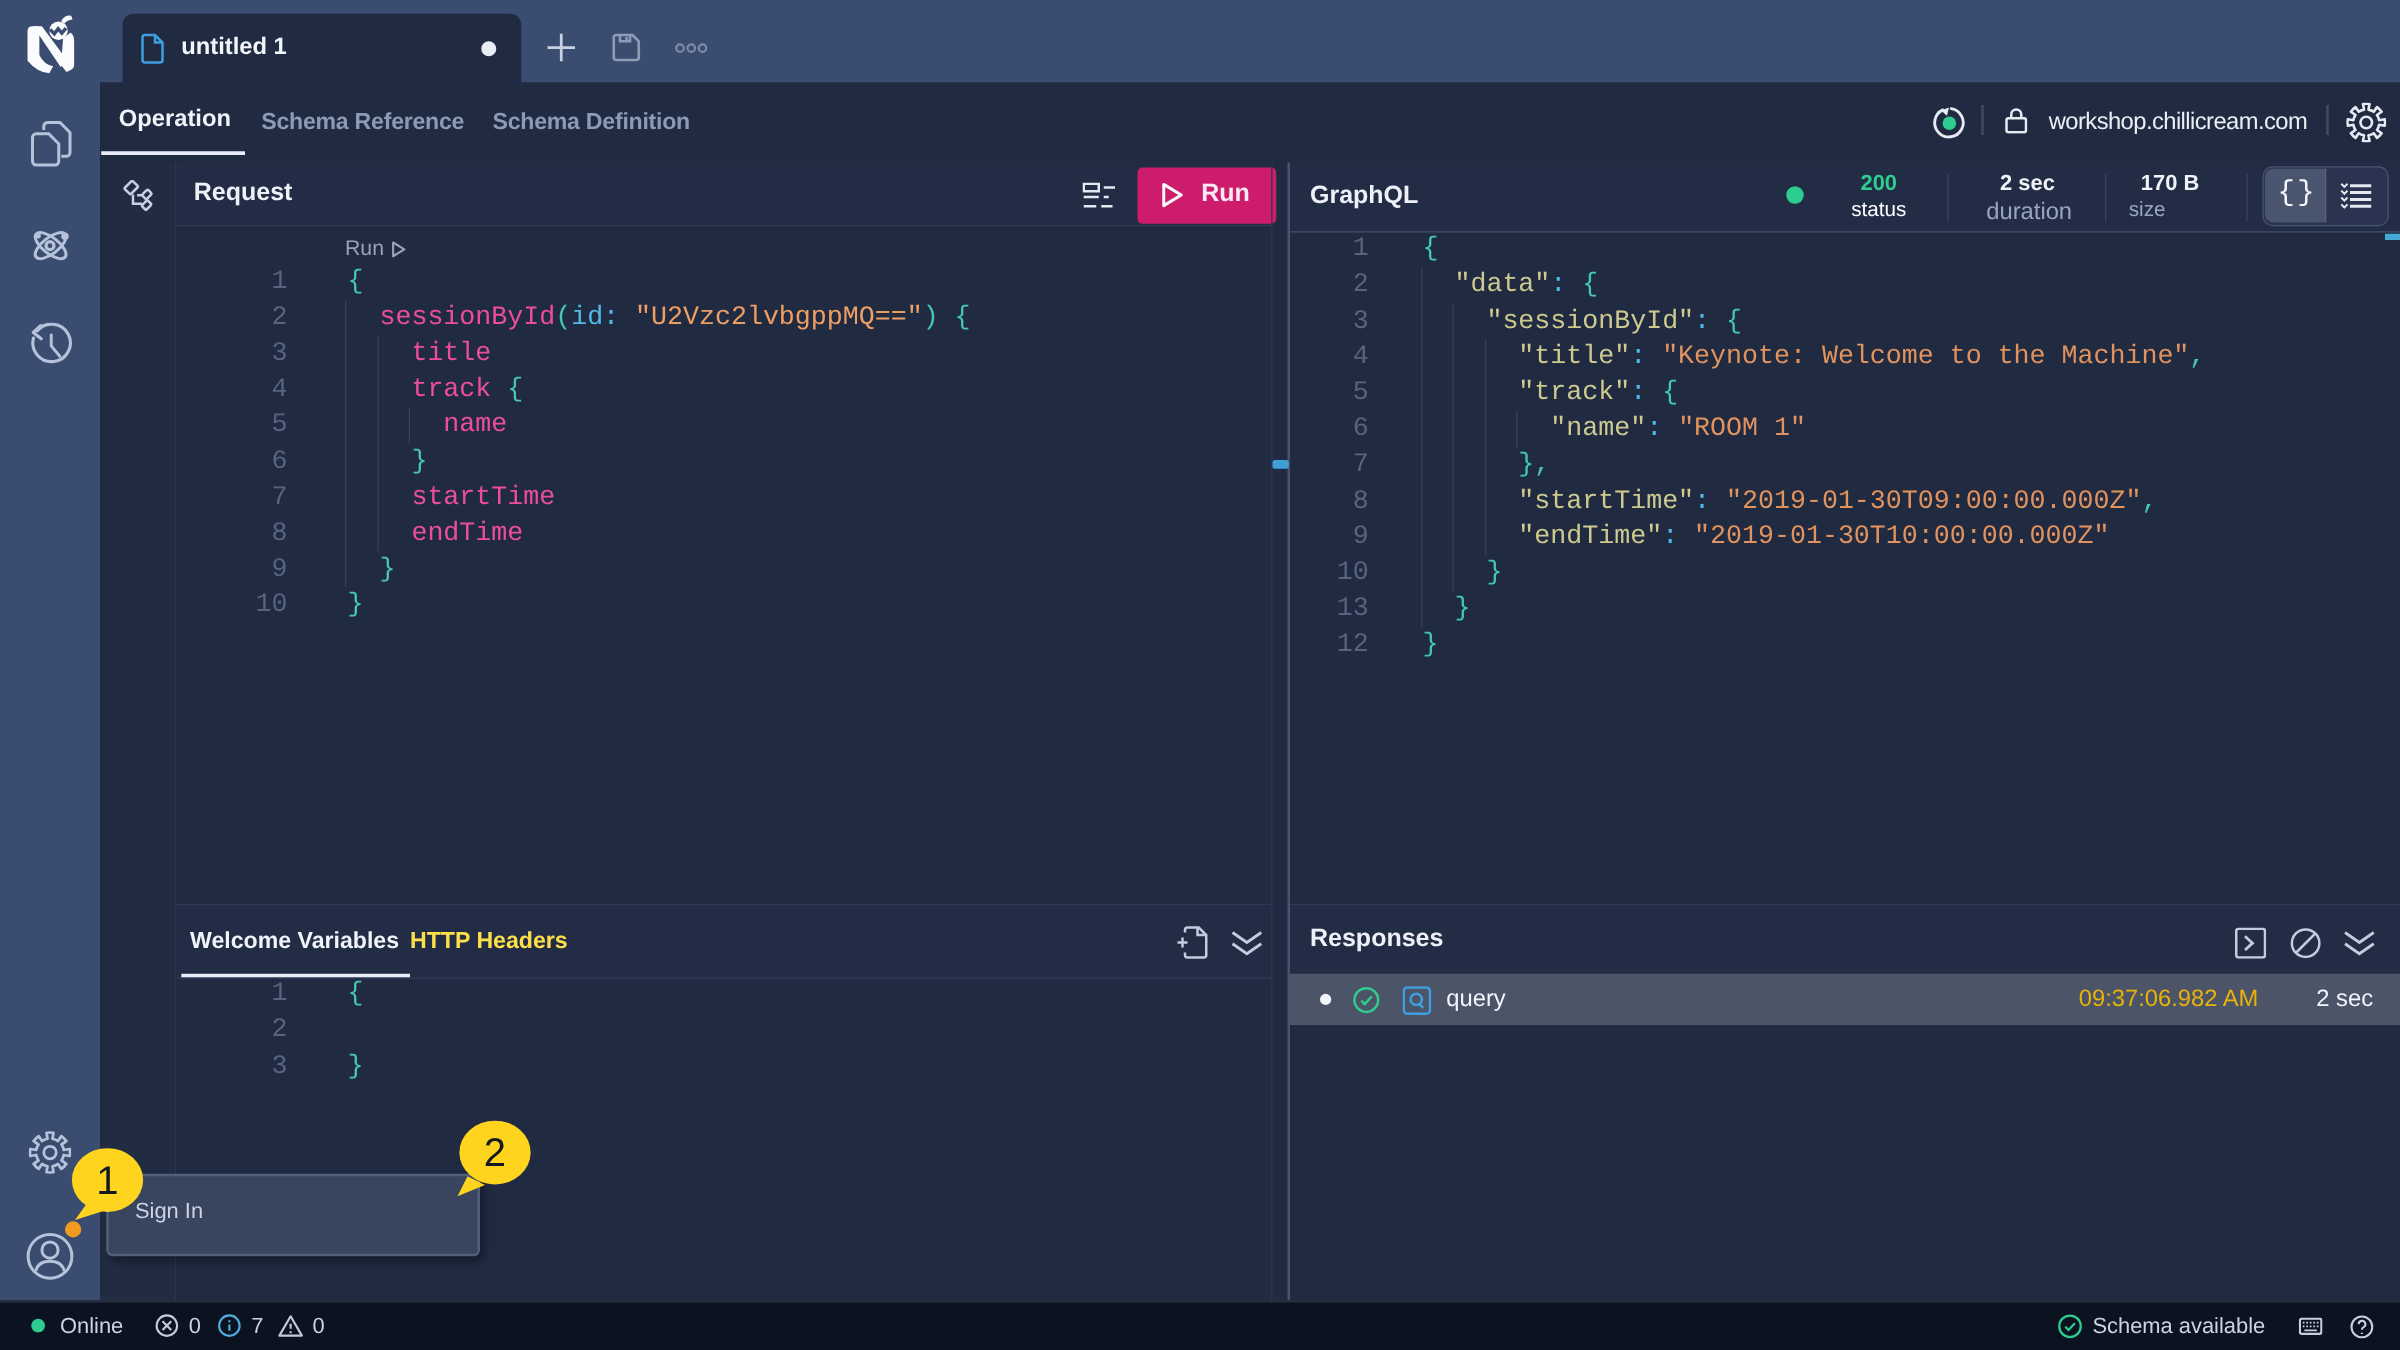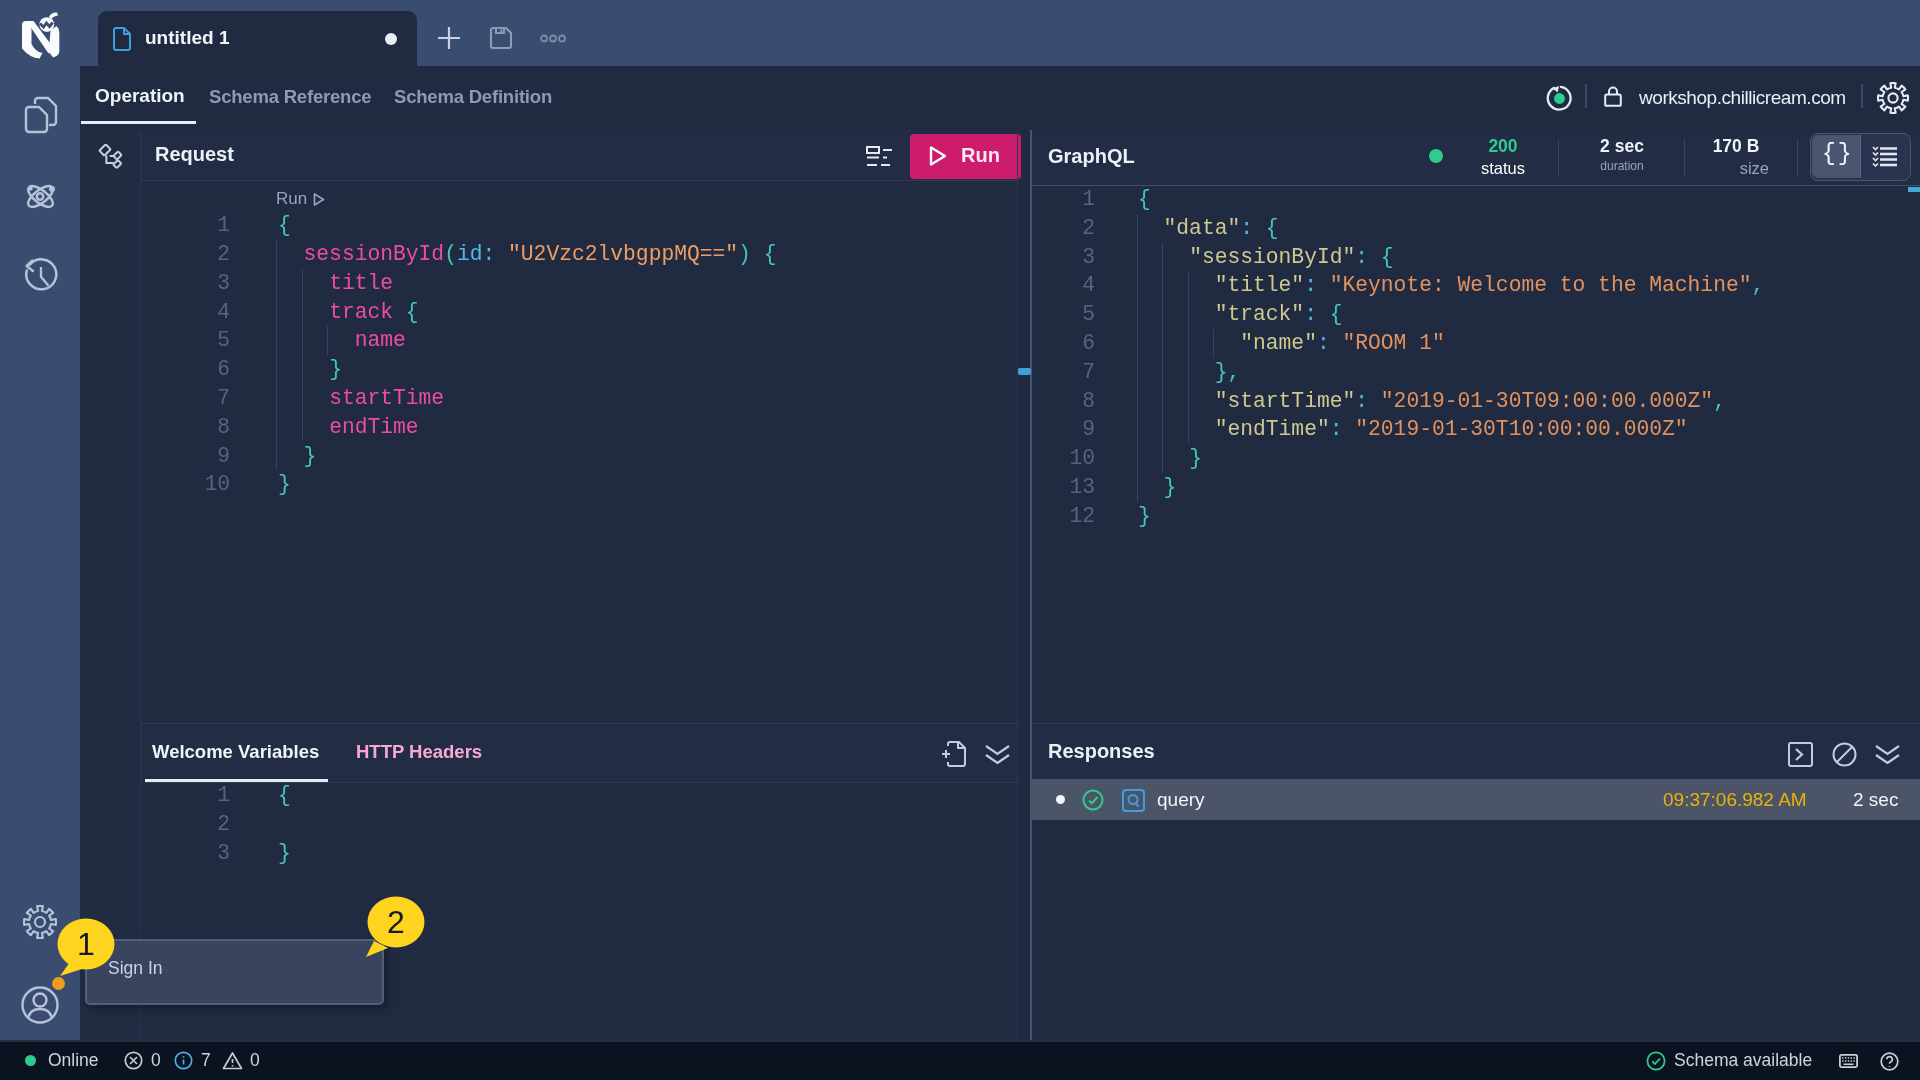--- a/index.html
+++ b/index.html
@@ -142,21 +142,21 @@
 <div class="mono" style="left:278px;top:326.4px">      <span class="pk">name</span></div>
 <div class="mono" style="left:278px;top:355.2px">    <span class="tl">}</span></div>
 <div class="mono" style="left:278px;top:384px">    <span class="pk">startTime</span></div>
 <div class="mono" style="left:278px;top:412.8px">    <span class="pk">endTime</span></div>
 <div class="mono" style="left:278px;top:441.6px">  <span class="tl">}</span></div>
 <div class="mono" style="left:278px;top:470.4px"><span class="tl">}</span></div>
 
 <div class="abs" style="left:141px;top:723px;width:876px;height:60px;background:#222D45;border-top:1px solid #2E3A57"></div>
 <div class="abs" style="left:152px;top:741px;font-size:18.5px;font-weight:700;color:#F0F3F8">Welcome Variables</div>
 <div class="abs" style="left:145px;top:779px;width:183px;height:2.5px;background:#E8ECF4"></div>
-<div class="abs" style="left:356px;top:741px;font-size:18.5px;font-weight:700;color:#f9a8d4">HTTP Headers</div>
+<div class="abs" style="left:328px;top:741px;font-size:18.5px;font-weight:700;color:#fde047">HTTP Headers</div>
 <div class="abs" style="left:141px;top:782px;width:876px;height:1px;background:#2E3A57"></div>
 <div class="abs" style="left:941px;top:740px">
   <svg width="26" height="28" viewBox="0 0 26 28" fill="none" stroke="#C3CCDE" stroke-width="2">
     <path d="M7 6 v-2 a2 2 0 0 1 2-2 h9 l6 6 v16 a2 2 0 0 1 -2 2 h-13 a2 2 0 0 1 -2-2 v-2"></path>
     <path d="M17 2 v6 h6 M5 10 v8 M1 14 h8"></path>
   </svg>
 </div>
 <div class="abs" style="left:984px;top:744px">
   <svg width="27" height="22" viewBox="0 0 27 22" fill="none" stroke="#C3CCDE" stroke-width="2.2">
       <path d="M2 2 l11.5 8 L25 2 M2 11 l11.5 8 L25 11"></path>
@@ -173,24 +173,24 @@
 <div class="abs" style="left:1030px;top:130px;width:1.5px;height:910px;background:#47546F"></div>
 <div class="abs" style="left:1018px;top:368px;width:13px;height:7px;background:#3F9FD8;border-radius:2px"></div>
 
 <div class="abs" style="left:1032px;top:130px;width:888px;height:55px;background:#222D45;border-bottom:1px solid #424F6B"></div>
 <div class="ptitle" style="left:1048px;top:145px">GraphQL</div>
 <div class="abs" style="left:1429px;top:149px;width:14px;height:14px;border-radius:50%;background:#2FCC8F"></div>
 <div class="abs" style="left:1470px;top:136px;width:66px;text-align:center;font-size:17.5px;font-weight:700;color:#2FCC8F">200</div>
 <div class="abs" style="left:1470px;top:159px;width:66px;text-align:center;font-size:16.5px;color:#ffffff">status</div>
 <div class="abs" style="left:1558px;top:139px;width:1px;height:38px;background:#39455F"></div>
 <div class="abs" style="left:1589px;top:136px;width:66px;text-align:center;font-size:17.5px;font-weight:700;color:#F0F3F8">2 sec</div>
-<div class="abs" style="left:1589px;top:159px;width:66px;text-align:center;font-size:12px;color:#99A5BF">duration</div>
+<div class="abs" style="left:1589px;top:159px;width:66px;text-align:center;font-size:19px;color:#99A5BF">duration</div>
 <div class="abs" style="left:1684px;top:139px;width:1px;height:38px;background:#39455F"></div>
 <div class="abs" style="left:1703px;top:136px;width:66px;text-align:center;font-size:17.5px;font-weight:700;color:#F0F3F8">170 B</div>
-<div class="abs" style="left:1703px;top:159px;width:66px;text-align:right;font-size:16.5px;color:#99A5BF">size</div>
+<div class="abs" style="left:1703px;top:159px;width:66px;text-align:left;font-size:16.5px;color:#99A5BF">size</div>
 <div class="abs" style="left:1797px;top:139px;width:1px;height:38px;background:#39455F"></div>
 
 <div class="abs" style="left:1810px;top:133px;width:99px;height:46px;border:1.5px solid #4A5670;border-radius:8px;background:#2A3450"></div>
 <div class="abs" style="left:1811.5px;top:134.5px;width:48px;height:43px;background:#4A5570;border-radius:6.5px 0 0 6.5px"></div>
 <div class="abs" style="left:1859.5px;top:134.5px;width:1px;height:43px;background:#5A6680"></div>
 <div class="abs" style="left:1822px;top:141px;width:28px;text-align:center;font-family:'Liberation Mono',monospace;font-size:23px;letter-spacing:2px;color:#F2F5FA">{}</div>
 <div class="abs" style="left:1872px;top:146px">
   <svg width="26" height="21" viewBox="0 0 26 21" fill="none" stroke="#E4E9F1" stroke-width="2">
     <path d="M8 2.5 h17 M8 8 h17 M8 13.5 h17 M8 19 h17" stroke-width="2.4"></path>
     <path d="M1 1 l2.5 2.5 L6 1 M1 6.5 l2.5 2.5 L6 6.5 M1 12 l2.5 2.5 L6 12 M1 17.5 l2.5 2.5 L6 17.5" stroke-width="1.6"></path>

